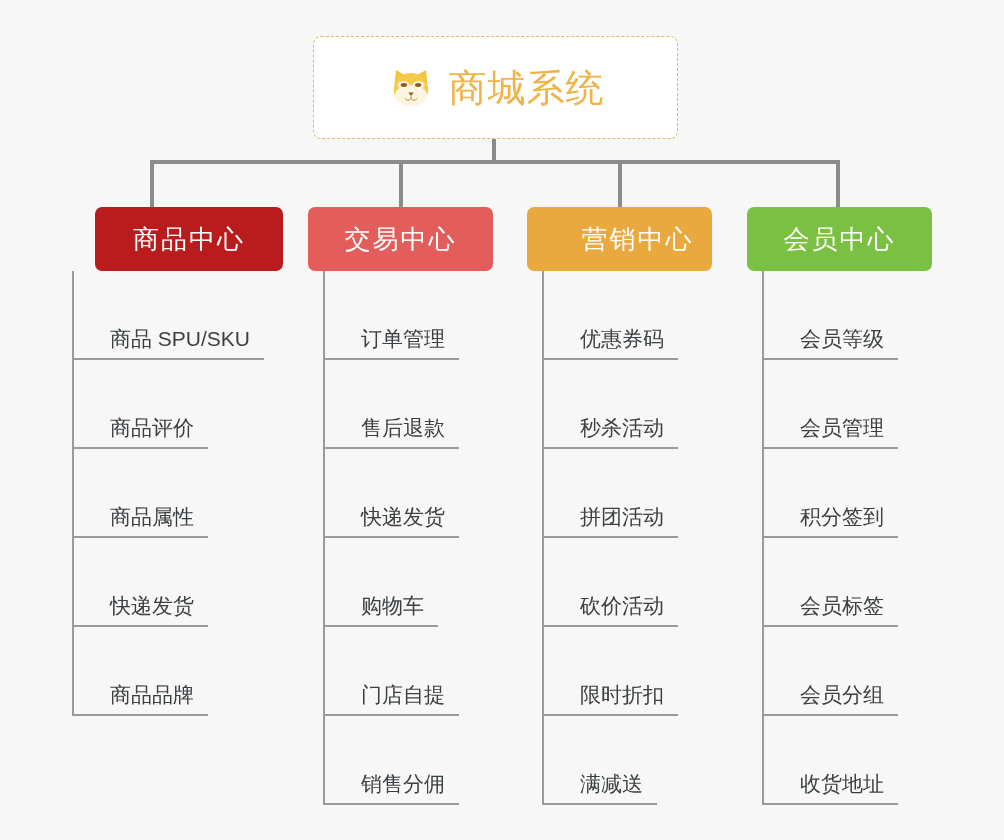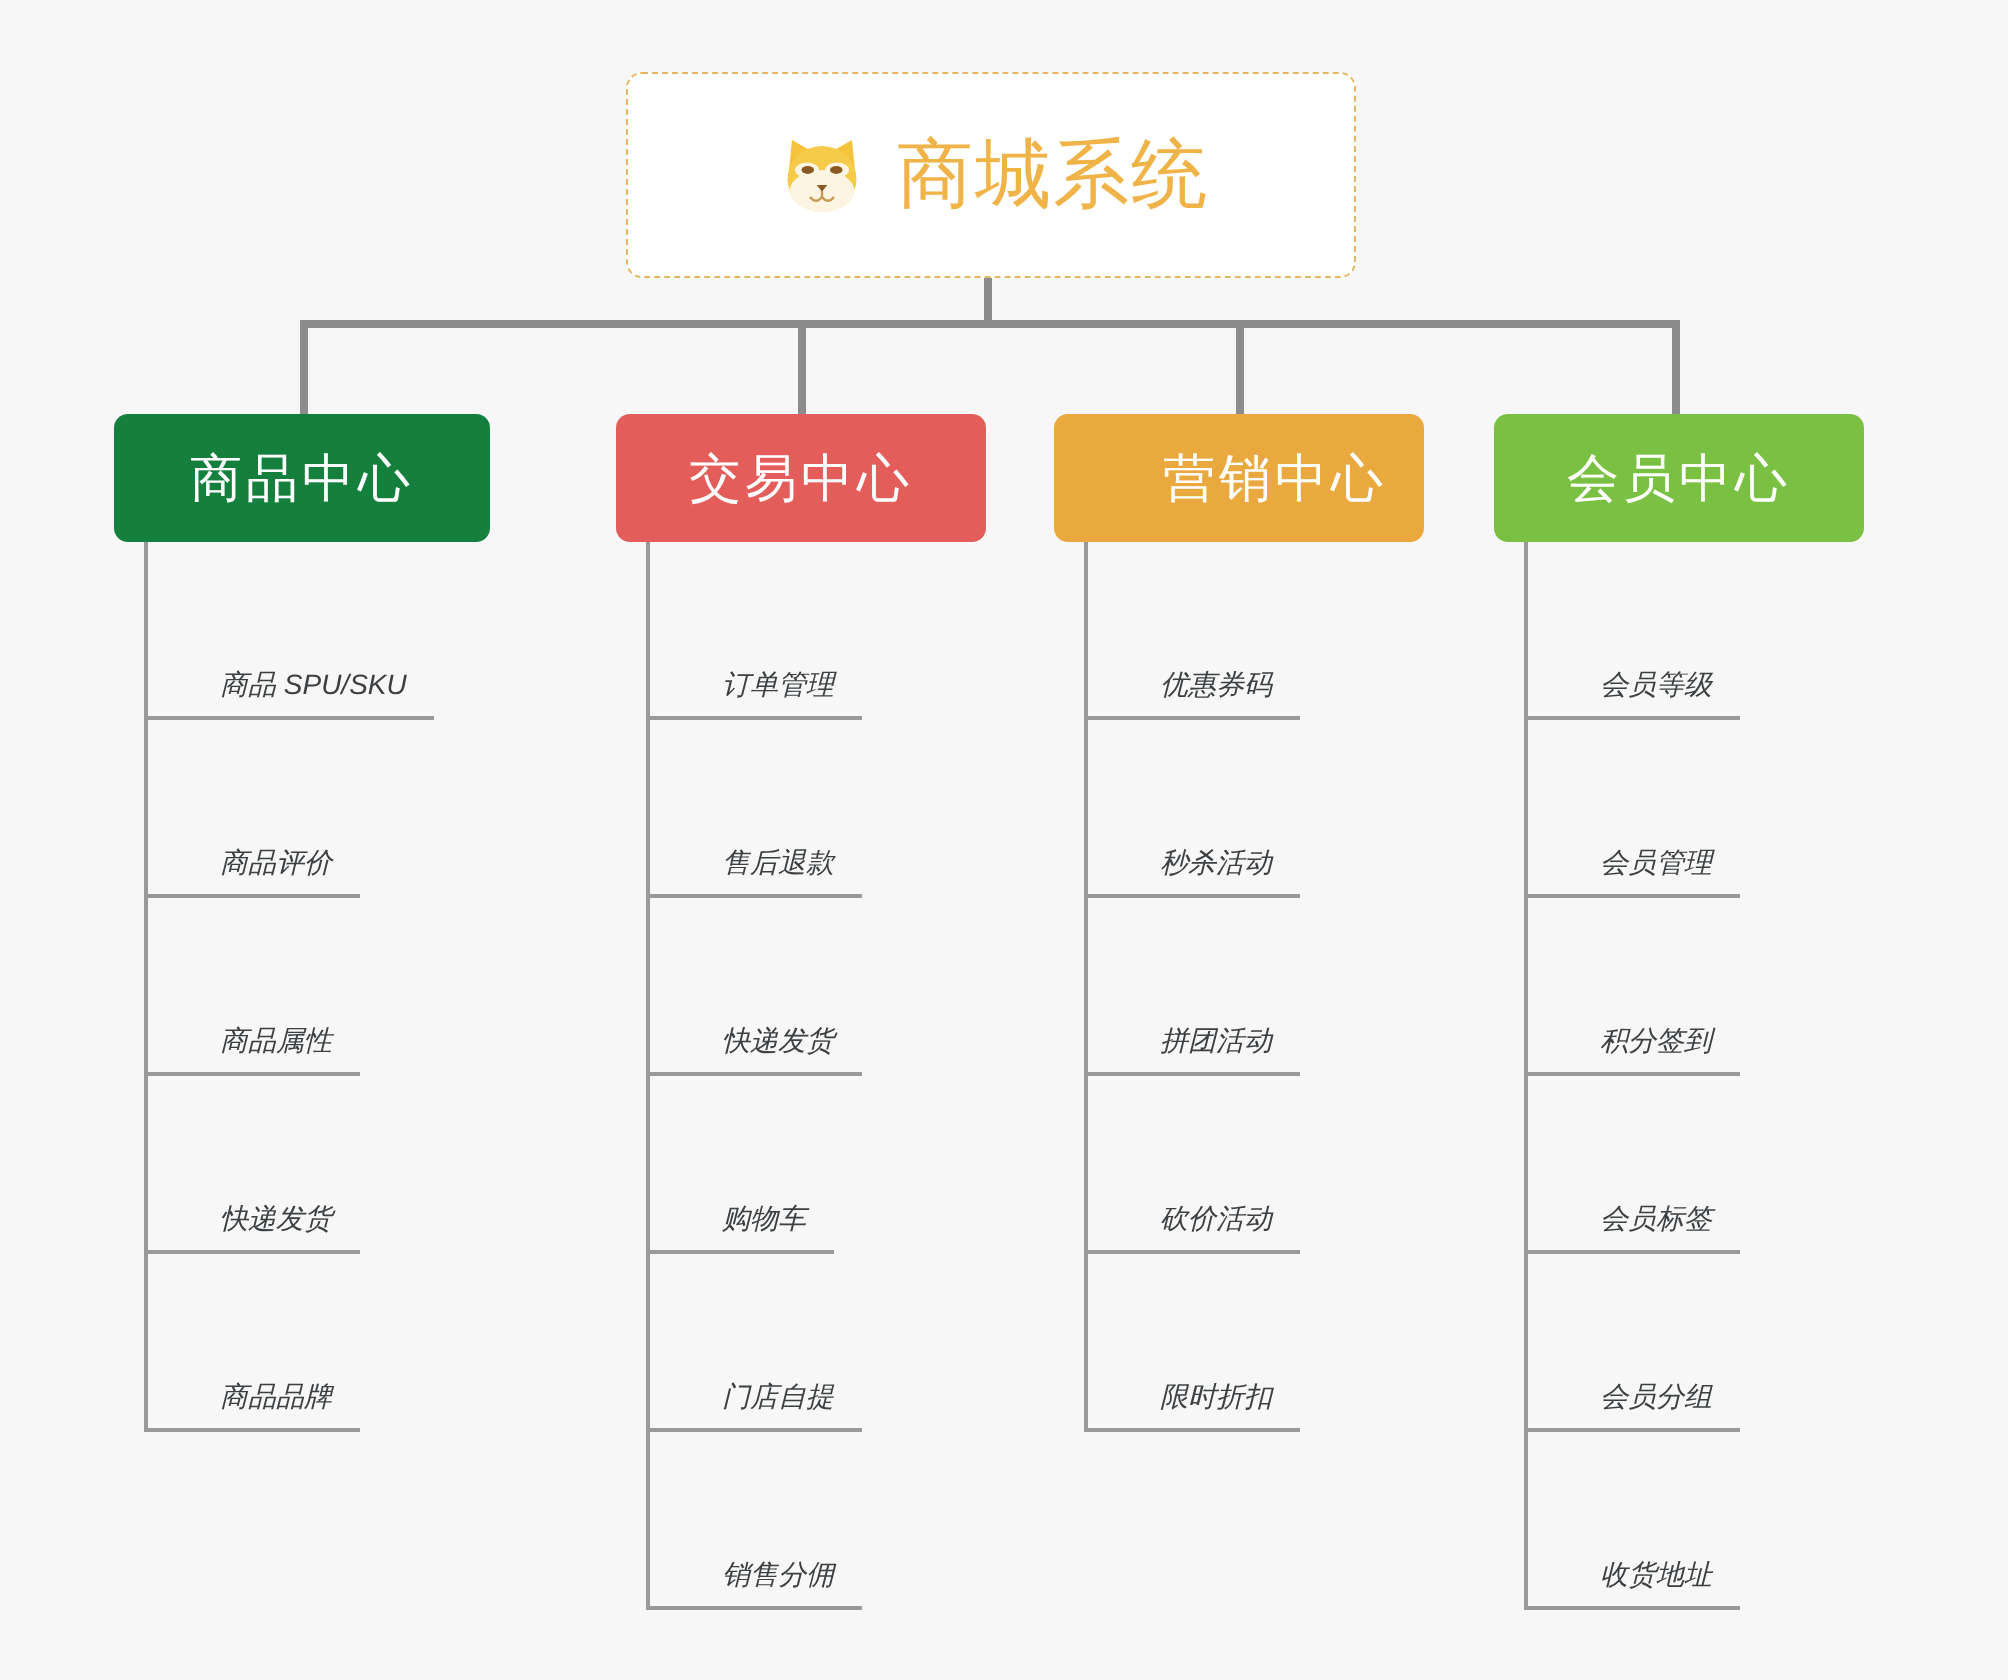--- a/index.html
+++ b/index.html
@@ -106,27 +106,26 @@
 
   .leaf-item {
     position: relative;
     height: 89px;
     display: flex;
     align-items: flex-end;
   }
 
   .leaf-label {
     display: inline-block;
-    font-size: 14px;
+    font-size: 21px;
     color: #3c4043;
     line-height: 1;
     padding: 0 14px 9px 36px;
     border-bottom: 2px solid #9a9a9a;
     white-space: nowrap;
-    font-style: italic;
   }
 
   
   #col-0 { left: 57px;  }
   #col-1 { left: 308px; }
   #col-2 { left: 527px; }
   #col-3 { left: 747px; }
 
   #col-0 .cat-box { width: 188px; }
   #col-1 .cat-box { width: 185px; }
@@ -167,21 +166,21 @@
   </div>
 
   <div class="conn conn-stem" style="background: rgb(140, 140, 140);"></div>
   <div class="conn conn-bus" style="background: rgb(140, 140, 140);"></div>
   <div class="conn conn-drop" style="left: 150px; background: rgb(140, 140, 140);"></div>
   <div class="conn conn-drop" style="left: 399px; background: rgb(140, 140, 140);"></div>
   <div class="conn conn-drop" style="left: 618px; background: rgb(140, 140, 140);"></div>
   <div class="conn conn-drop" style="left: 836px; background: rgb(140, 140, 140);"></div>
 
   <div class="column" id="col-0">
-    <div class="cat-box" style="background: #15803d;">
+    <div class="cat-box" style="background: #b91c1c; margin-left: 38px;">
       <span>商品中心</span>
     </div>
     <div class="leaf-list">
       <div class="leaf-item">
           <span class="leaf-label">商品 SPU/SKU</span>
         </div>
       <div class="leaf-item">
           <span class="leaf-label">商品评价</span>
         </div>
       <div class="leaf-item">
@@ -235,20 +234,23 @@
         </div>
       <div class="leaf-item">
           <span class="leaf-label">拼团活动</span>
         </div>
       <div class="leaf-item">
           <span class="leaf-label">砍价活动</span>
         </div>
       <div class="leaf-item">
           <span class="leaf-label">限时折扣</span>
         </div>
+      <div class="leaf-item">
+          <span class="leaf-label">满减送</span>
+        </div>
     </div>
   </div>
 
   <div class="column" id="col-3">
     <div class="cat-box" style="background: rgb(122, 193, 67);">
       <span>会员中心</span>
     </div>
     <div class="leaf-list">
       <div class="leaf-item">
           <span class="leaf-label">会员等级</span>

